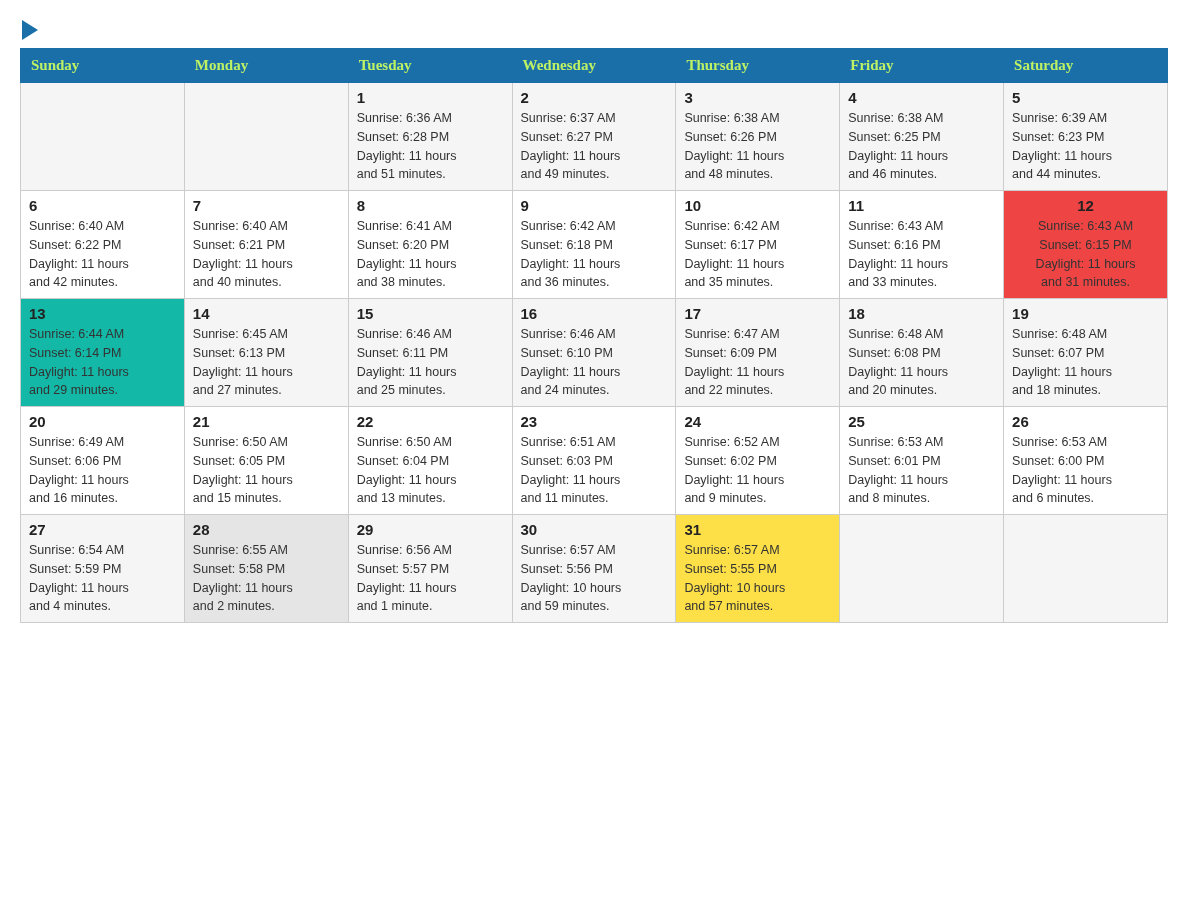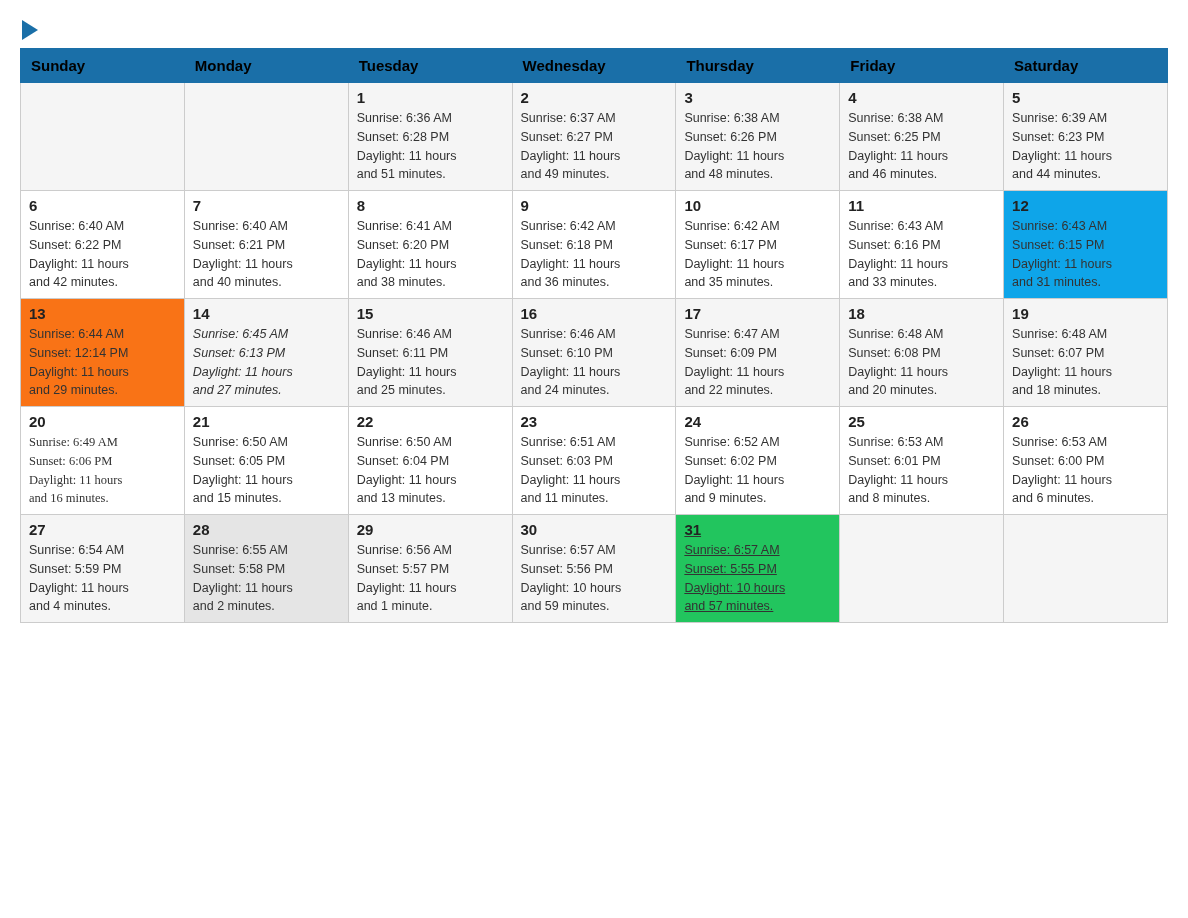--- a/index.html
+++ b/index.html
@@ -35,26 +35,27 @@
       font-weight: normal;
       color: #444;
     }
     .calendar {
       width: 100%;
       border-collapse: collapse;
       margin-top: 5px;
     }
     .calendar th {
       background-color: #1a6fa8;
-      color: #000000;
+      color: #bef264;
       padding: 8px 10px;
       font-size: 15px;
       font-weight: bold;
       text-align: left;
       border: 1px solid #1a6fa8;
+      font-family: Liberation Serif, serif;
     }
     .calendar td {
       vertical-align: top;
       padding: 6px 8px;
       border: 1px solid #ccc;
       width: 14.28%;
       min-height: 100px;
       font-size: 13px;
       color: #333;
     }
@@ -168,31 +169,31 @@
 Daylight: 11 hours
 and 36 minutes.</span></td>
         <td style="background-color: rgb(255, 255, 255);"><span class="day-number">10</span><span class="day-detail" style="white-space: pre-line;">Sunrise: 6:42 AM
 Sunset: 6:17 PM
 Daylight: 11 hours
 and 35 minutes.</span></td>
         <td style="background-color: rgb(255, 255, 255);"><span class="day-number">11</span><span class="day-detail" style="white-space: pre-line;">Sunrise: 6:43 AM
 Sunset: 6:16 PM
 Daylight: 11 hours
 and 33 minutes.</span></td>
-        <td style="background-color: #0ea5e9;"><span class="day-number">12</span><span class="day-detail" style="white-space: pre-line;">Sunrise: 6:43 AM
+        <td style="background-color: #ef4444; text-align: center;"><span class="day-number">12</span><span class="day-detail" style="white-space: pre-line;">Sunrise: 6:43 AM
 Sunset: 6:15 PM
 Daylight: 11 hours
 and 31 minutes.</span></td>
       </tr>
       <tr>
-        <td style="background-color: #f97316;"><span class="day-number">13</span><span class="day-detail" style="white-space: pre-line;">Sunrise: 6:44 AM
-Sunset: 12:14 PM
+        <td style="background-color: #14b8a6;"><span class="day-number">13</span><span class="day-detail" style="white-space: pre-line;">Sunrise: 6:44 AM
+Sunset: 6:14 PM
 Daylight: 11 hours
 and 29 minutes.</span></td>
-        <td style="background-color: rgb(245, 245, 245);"><span class="day-number">14</span><span class="day-detail" style="white-space: pre-line; font-style: italic;">Sunrise: 6:45 AM
+        <td style="background-color: rgb(245, 245, 245);"><span class="day-number">14</span><span class="day-detail" style="white-space: pre-line;">Sunrise: 6:45 AM
 Sunset: 6:13 PM
 Daylight: 11 hours
 and 27 minutes.</span></td>
         <td style="background-color: rgb(245, 245, 245); margin-left: 34px;"><span class="day-number">15</span><span class="day-detail" style="white-space: pre-line;">Sunrise: 6:46 AM
 Sunset: 6:11 PM
 Daylight: 11 hours
 and 25 minutes.</span></td>
         <td style="background-color: rgb(245, 245, 245);"><span class="day-number">16</span><span class="day-detail" style="white-space: pre-line;">Sunrise: 6:46 AM
 Sunset: 6:10 PM
 Daylight: 11 hours
@@ -204,21 +205,21 @@
         <td style="background-color: rgb(245, 245, 245);"><span class="day-number">18</span><span class="day-detail" style="white-space: pre-line;">Sunrise: 6:48 AM
 Sunset: 6:08 PM
 Daylight: 11 hours
 and 20 minutes.</span></td>
         <td style="background-color: rgb(245, 245, 245); margin-top: 8px;"><span class="day-number">19</span><span class="day-detail" style="white-space: pre-line;">Sunrise: 6:48 AM
 Sunset: 6:07 PM
 Daylight: 11 hours
 and 18 minutes.</span></td>
       </tr>
       <tr>
-        <td style="background-color: rgb(255, 255, 255);"><span class="day-number">20</span><span class="day-detail" style="white-space: pre-line; font-family: Liberation Serif, serif;">Sunrise: 6:49 AM
+        <td style="background-color: rgb(255, 255, 255);"><span class="day-number">20</span><span class="day-detail" style="white-space: pre-line;">Sunrise: 6:49 AM
 Sunset: 6:06 PM
 Daylight: 11 hours
 and 16 minutes.</span></td>
         <td style="background-color: rgb(255, 255, 255);"><span class="day-number">21</span><span class="day-detail" style="white-space: pre-line;">Sunrise: 6:50 AM
 Sunset: 6:05 PM
 Daylight: 11 hours
 and 15 minutes.</span></td>
         <td style="background-color: rgb(255, 255, 255);"><span class="day-number">22</span><span class="day-detail" style="white-space: pre-line;">Sunrise: 6:50 AM
 Sunset: 6:04 PM
 Daylight: 11 hours
@@ -250,21 +251,21 @@
 Daylight: 11 hours
 and 2 minutes.</span></td>
         <td style="background-color: rgb(245, 245, 245);"><span class="day-number">29</span><span class="day-detail" style="white-space: pre-line;">Sunrise: 6:56 AM
 Sunset: 5:57 PM
 Daylight: 11 hours
 and 1 minute.</span></td>
         <td style="background-color: rgb(245, 245, 245);"><span class="day-number">30</span><span class="day-detail" style="white-space: pre-line;">Sunrise: 6:57 AM
 Sunset: 5:56 PM
 Daylight: 10 hours
 and 59 minutes.</span></td>
-        <td style="background-color: #22c55e; text-decoration: underline;"><span class="day-number">31</span><span class="day-detail" style="white-space: pre-line;">Sunrise: 6:57 AM
+        <td style="background-color: #fde047;"><span class="day-number">31</span><span class="day-detail" style="white-space: pre-line;">Sunrise: 6:57 AM
 Sunset: 5:55 PM
 Daylight: 10 hours
 and 57 minutes.</span></td>
         <td class="empty-cell" style="background-color: rgb(245, 245, 245);"></td>
         <td class="empty-cell" style="background-color: rgb(245, 245, 245);"></td>
       </tr>
     </tbody>
 </table>
 
 </body></html>

